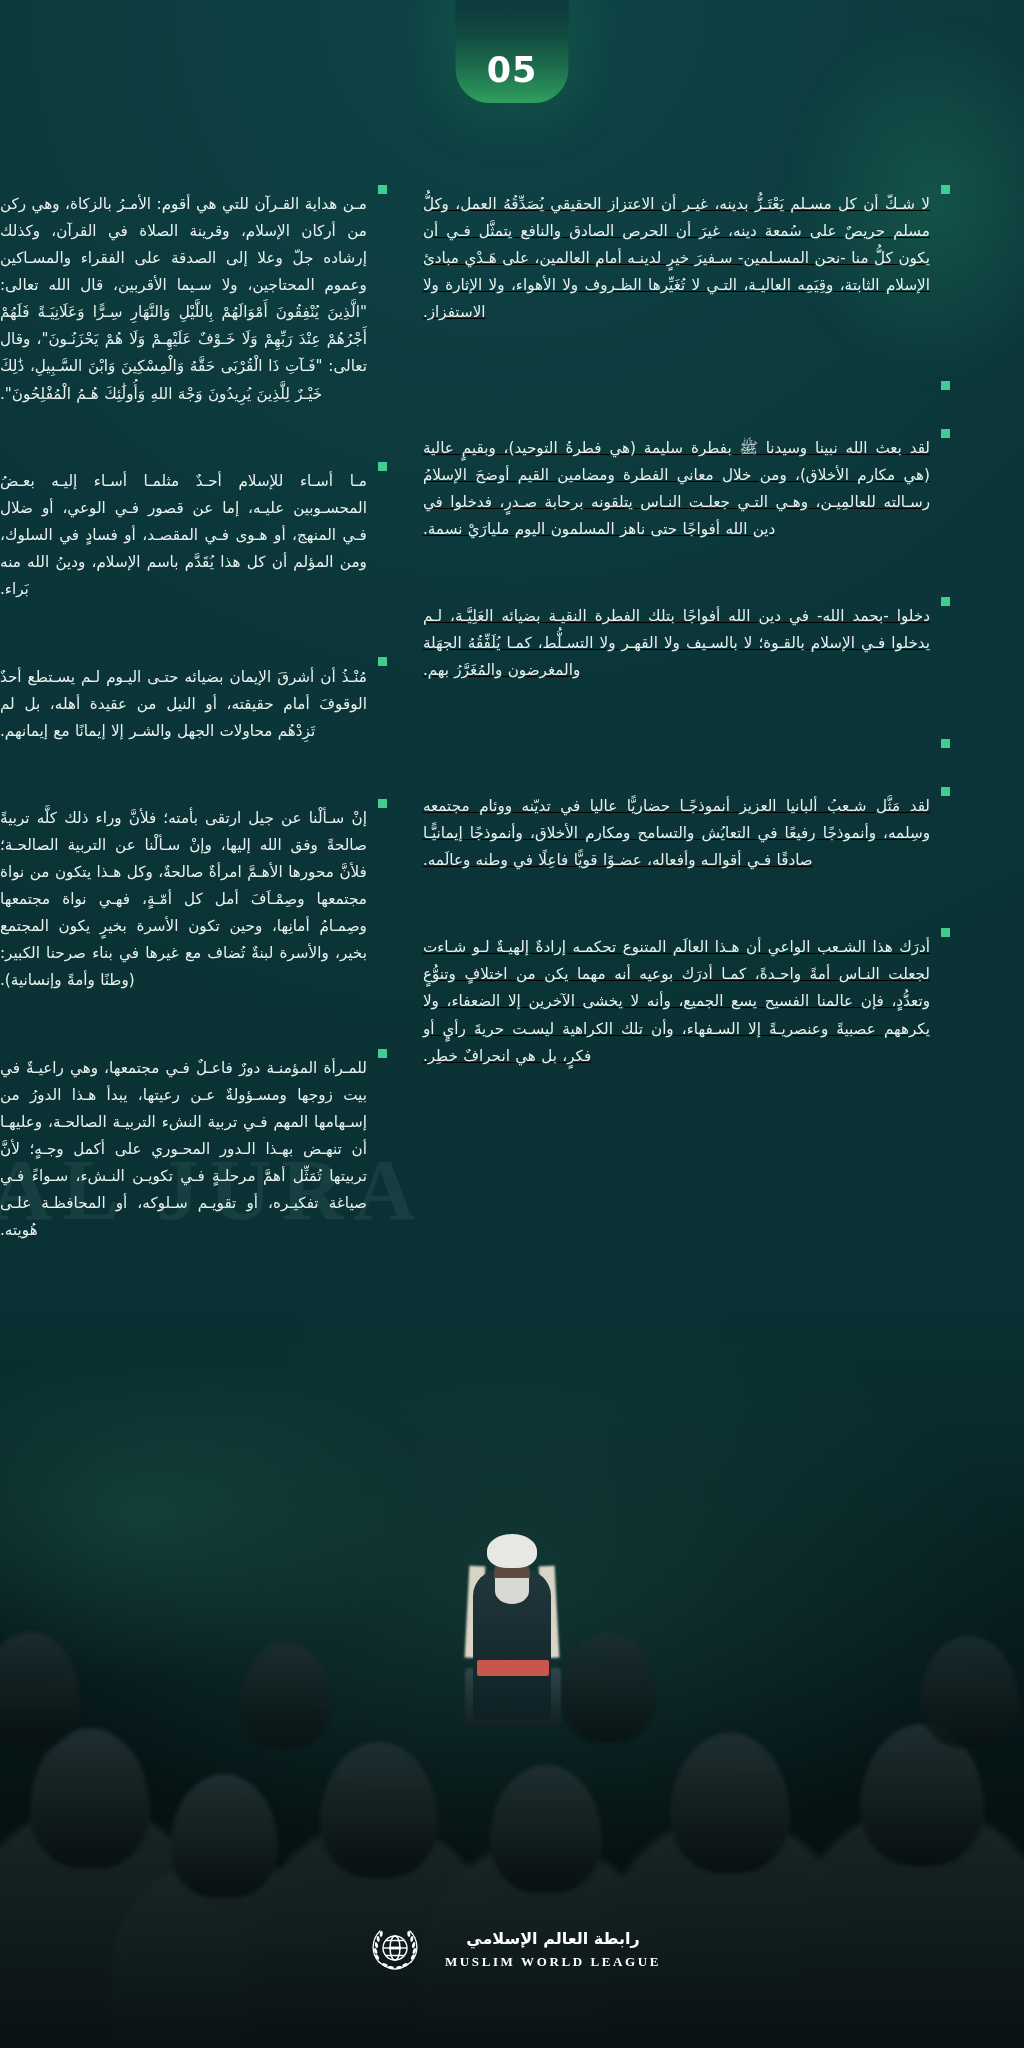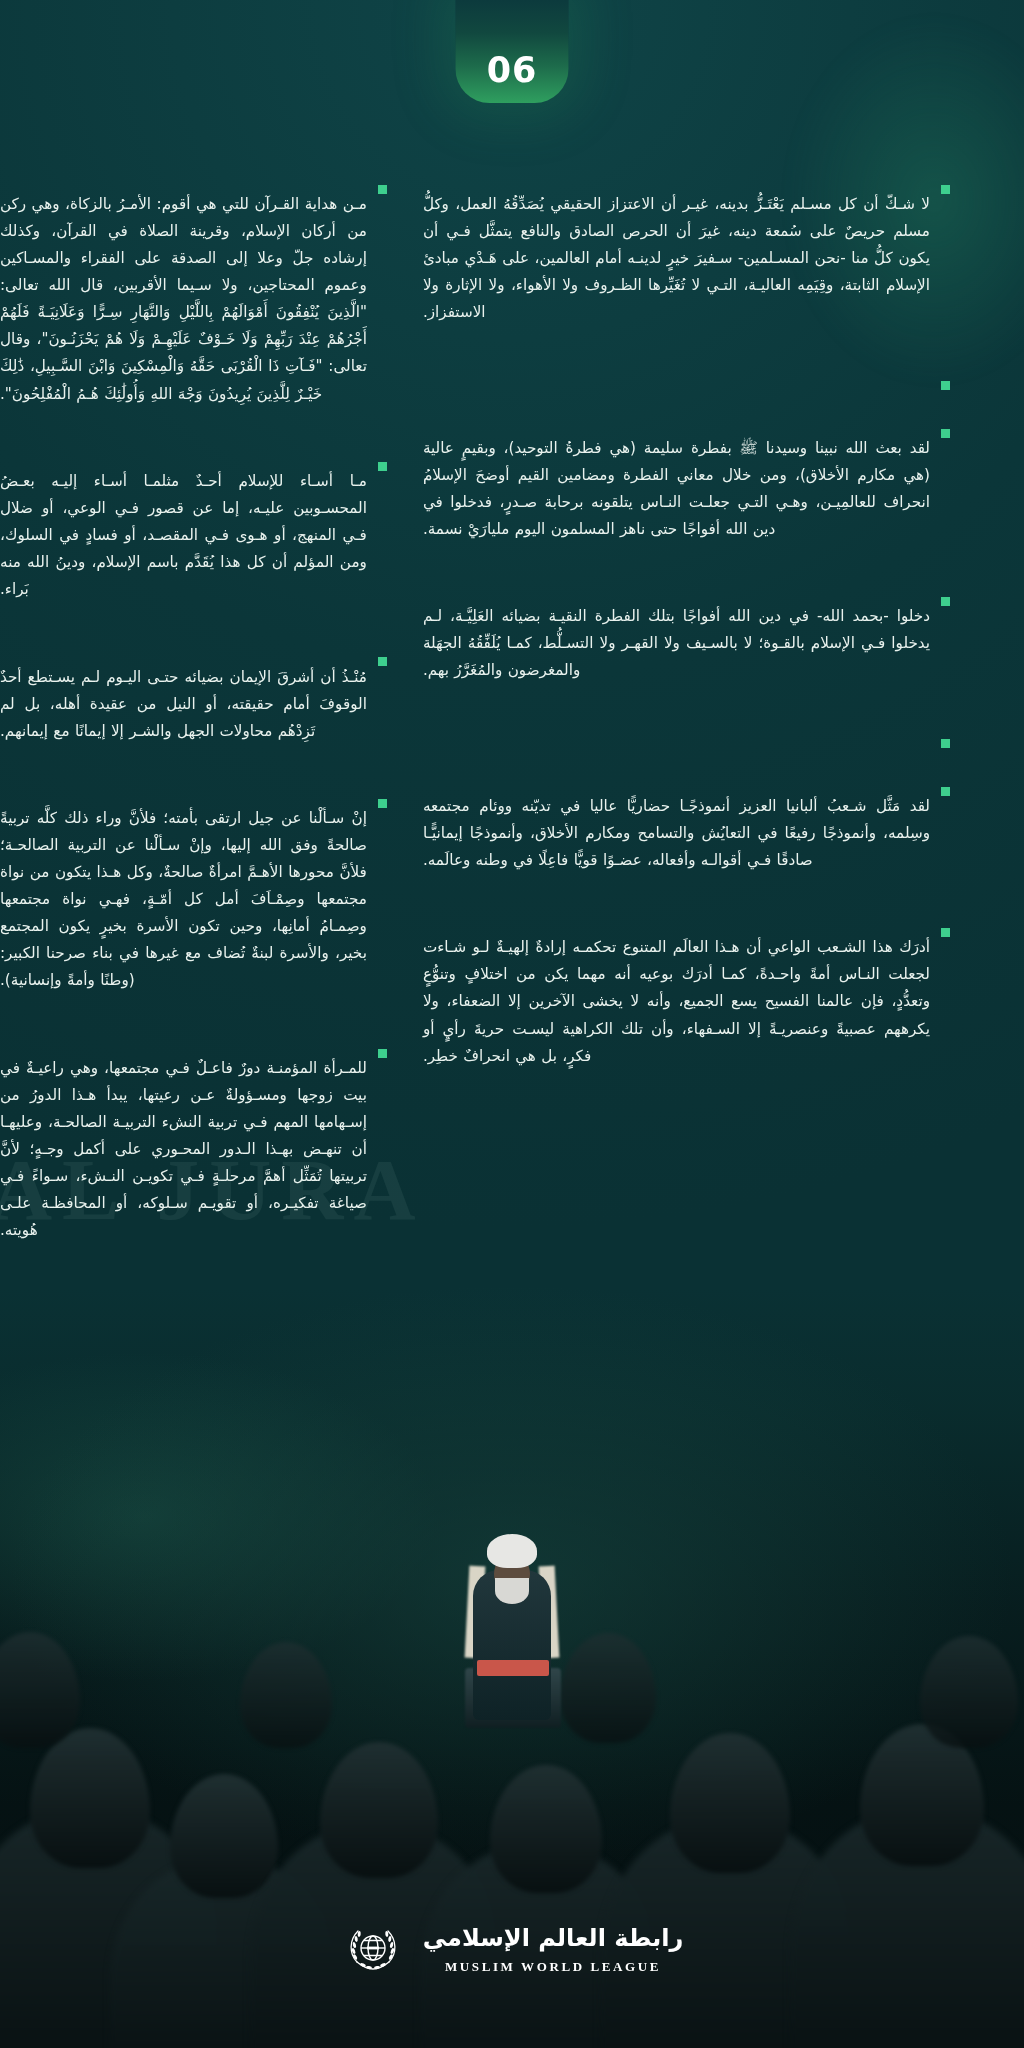--- a/index.html
+++ b/index.html
@@ -124,72 +124,72 @@
     flex:1 1 auto;
     color:#e9f2ee;
     font-size:15.2px;
     line-height:1.78;
     text-align:justify;
     text-align-last:left;
     direction:rtl;
     letter-spacing:0;
     word-spacing:.5px;
   }
-  .col-right .para{margin-bottom:30px;}
+  .col-right .para{margin-bottom:30px;text-decoration:underline;}
   .col-right .ptext{width:268px;}
   .col-left .ptext{width:285px;}
   .col-left .para{margin-bottom:30px;}
 
   
   .col-right{margin-right:74px;}
   .col-left{margin-right:36px;}
 
   
   .footer{
     position:absolute;left:0;right:0;bottom:66px;
     display:flex;align-items:center;justify-content:center;gap:18px;
   }
   .logo-text-wrap{display:flex;flex-direction:column;align-items:center;}
   .logo-ar{
     font-family:"DejaVu Sans","Liberation Sans",sans-serif;
-    font-size:24px;font-weight:700;color:#ffffff;letter-spacing:0;
+    font-size:16px;font-weight:700;color:#ffffff;letter-spacing:0;
     line-height:1.1;direction:rtl;
   }
   .logo-en{
     font-family:"Liberation Serif","DejaVu Serif",serif;
     font-size:13px;font-weight:700;color:#ffffff;
     letter-spacing:2.6px;margin-top:7px;direction:ltr;
   }
   .logo-emblem{width:64px;height:64px;}
 </style>
 </head>
 <body>
 
 <div id="page">
 
   <div class="bg-base"></div>
   <div class="bg-glow-right"></div>
 
   <div class="badge">
-    <span class="badge-num">06</span>
+    <span class="badge-num">05</span>
   </div>
 
   <div class="content">
 
     <div class="col col-right">
       <div class="para">
         <span class="bullet"></span>
         <p class="ptext">لا شـكّ أن كل مسـلم يَعْتَـزُّ بدينه، غيـر أن الاعتزاز الحقيقي يُصَدِّقُهُ العمل، وكلُّ مسلم حريصٌ على سُمعة دينه، غيرَ أن الحرص الصادق والنافع يتمثَّل فـي أن يكون كلُّ منا -نحن المسـلمين- سـفيرَ خيرٍ لدينـه أمام العالمين، على هَـدْي مبادئ الإسلام الثابتة، وقِيَمِه العاليـة، التـي لا تُغَيِّرها الظـروف ولا الأهواء، ولا الإثارة ولا الاستفزاز.</p>
       </div>
       <div class="para">
         <span class="bullet"></span>
       </div>
       <div class="para">
         <span class="bullet"></span>
-        <p class="ptext">لقد بعث الله نبينا وسيدنا ﷺ بفطرة سليمة (هي فطرةُ التوحيد)، وبقيمٍ عالية (هي مكارم الأخلاق)، ومن خلال معاني الفطرة ومضامين القيم أوضحَ الإسلامُ انحراف للعالمِيـن، وهـي التـي جعلـت النـاس يتلقونه برحابة صـدرٍ، فدخلوا في دين الله أفواجًا حتى ناهز المسلمون اليوم مليارَيْ نسمة.</p>
+        <p class="ptext">لقد بعث الله نبينا وسيدنا ﷺ بفطرة سليمة (هي فطرةُ التوحيد)، وبقيمٍ عالية (هي مكارم الأخلاق)، ومن خلال معاني الفطرة ومضامين القيم أوضحَ الإسلامُ رسـالته للعالمِيـن، وهـي التـي جعلـت النـاس يتلقونه برحابة صـدرٍ، فدخلوا في دين الله أفواجًا حتى ناهز المسلمون اليوم مليارَيْ نسمة.</p>
       </div>
       <div class="para">
         <span class="bullet"></span>
         <p class="ptext">دخلوا -بحمد الله- في دين الله أفواجًا بتلك الفطرة النقيـة بضيائه العَلِيَّـة، لـم يدخلوا فـي الإسلام بالقـوة؛ لا بالسـيف ولا القهـر ولا التسـلُّط، كمـا يُلَفِّقُهُ الجهَلة والمغرضون والمُغَرَّرُ بهم.</p>
       </div>
       <div class="para">
         <span class="bullet"></span>
       </div>
       <div class="para">
         <span class="bullet"></span>

